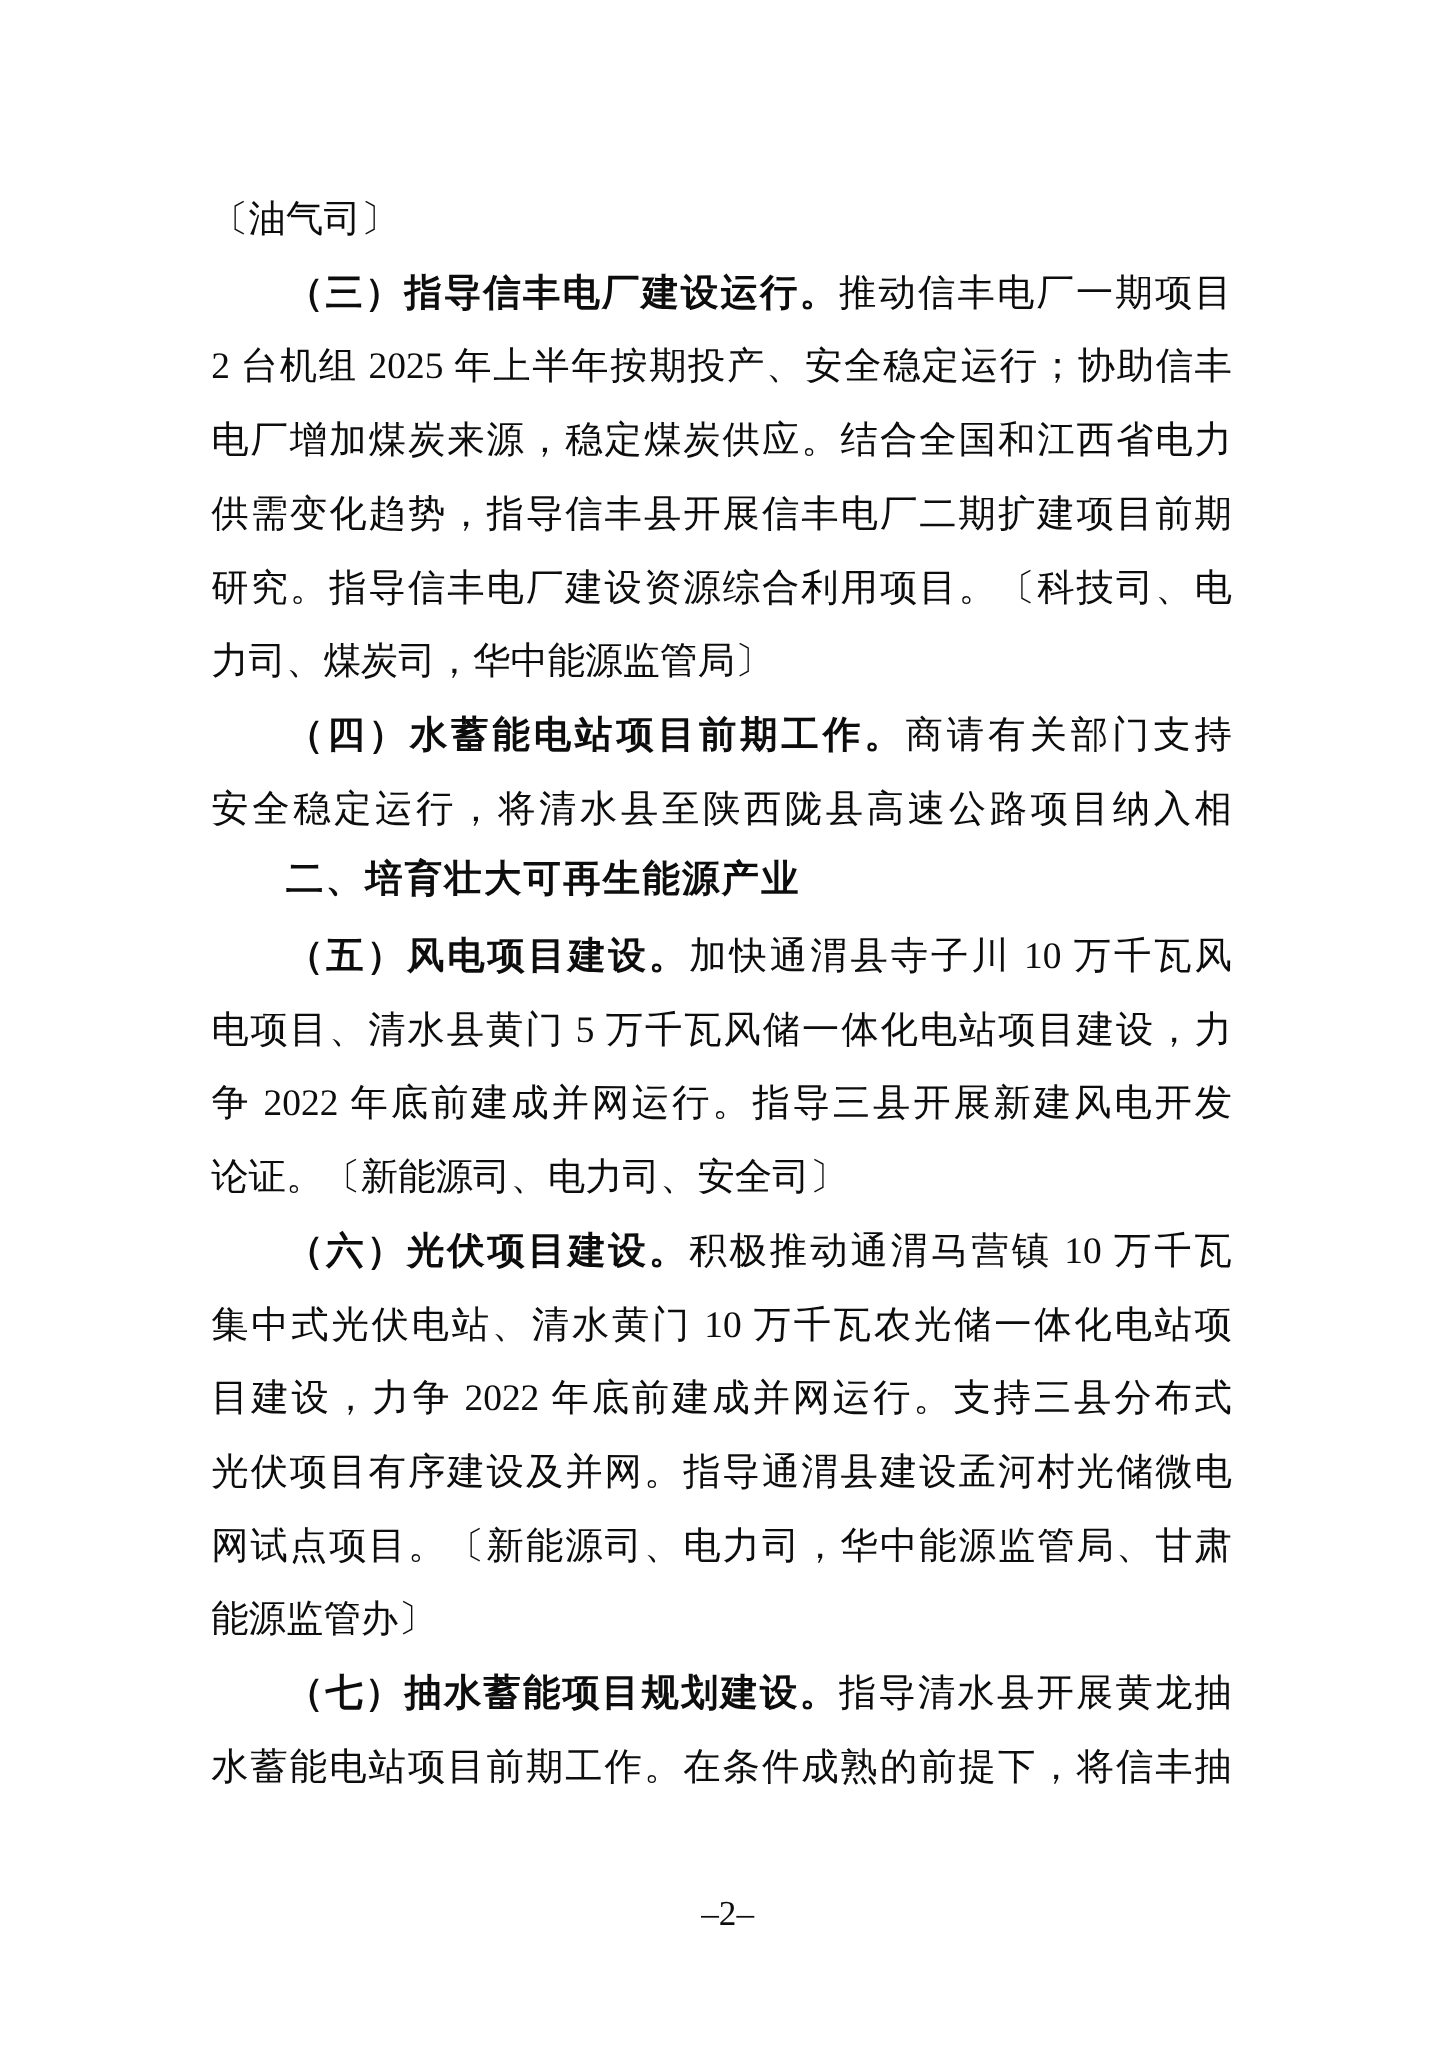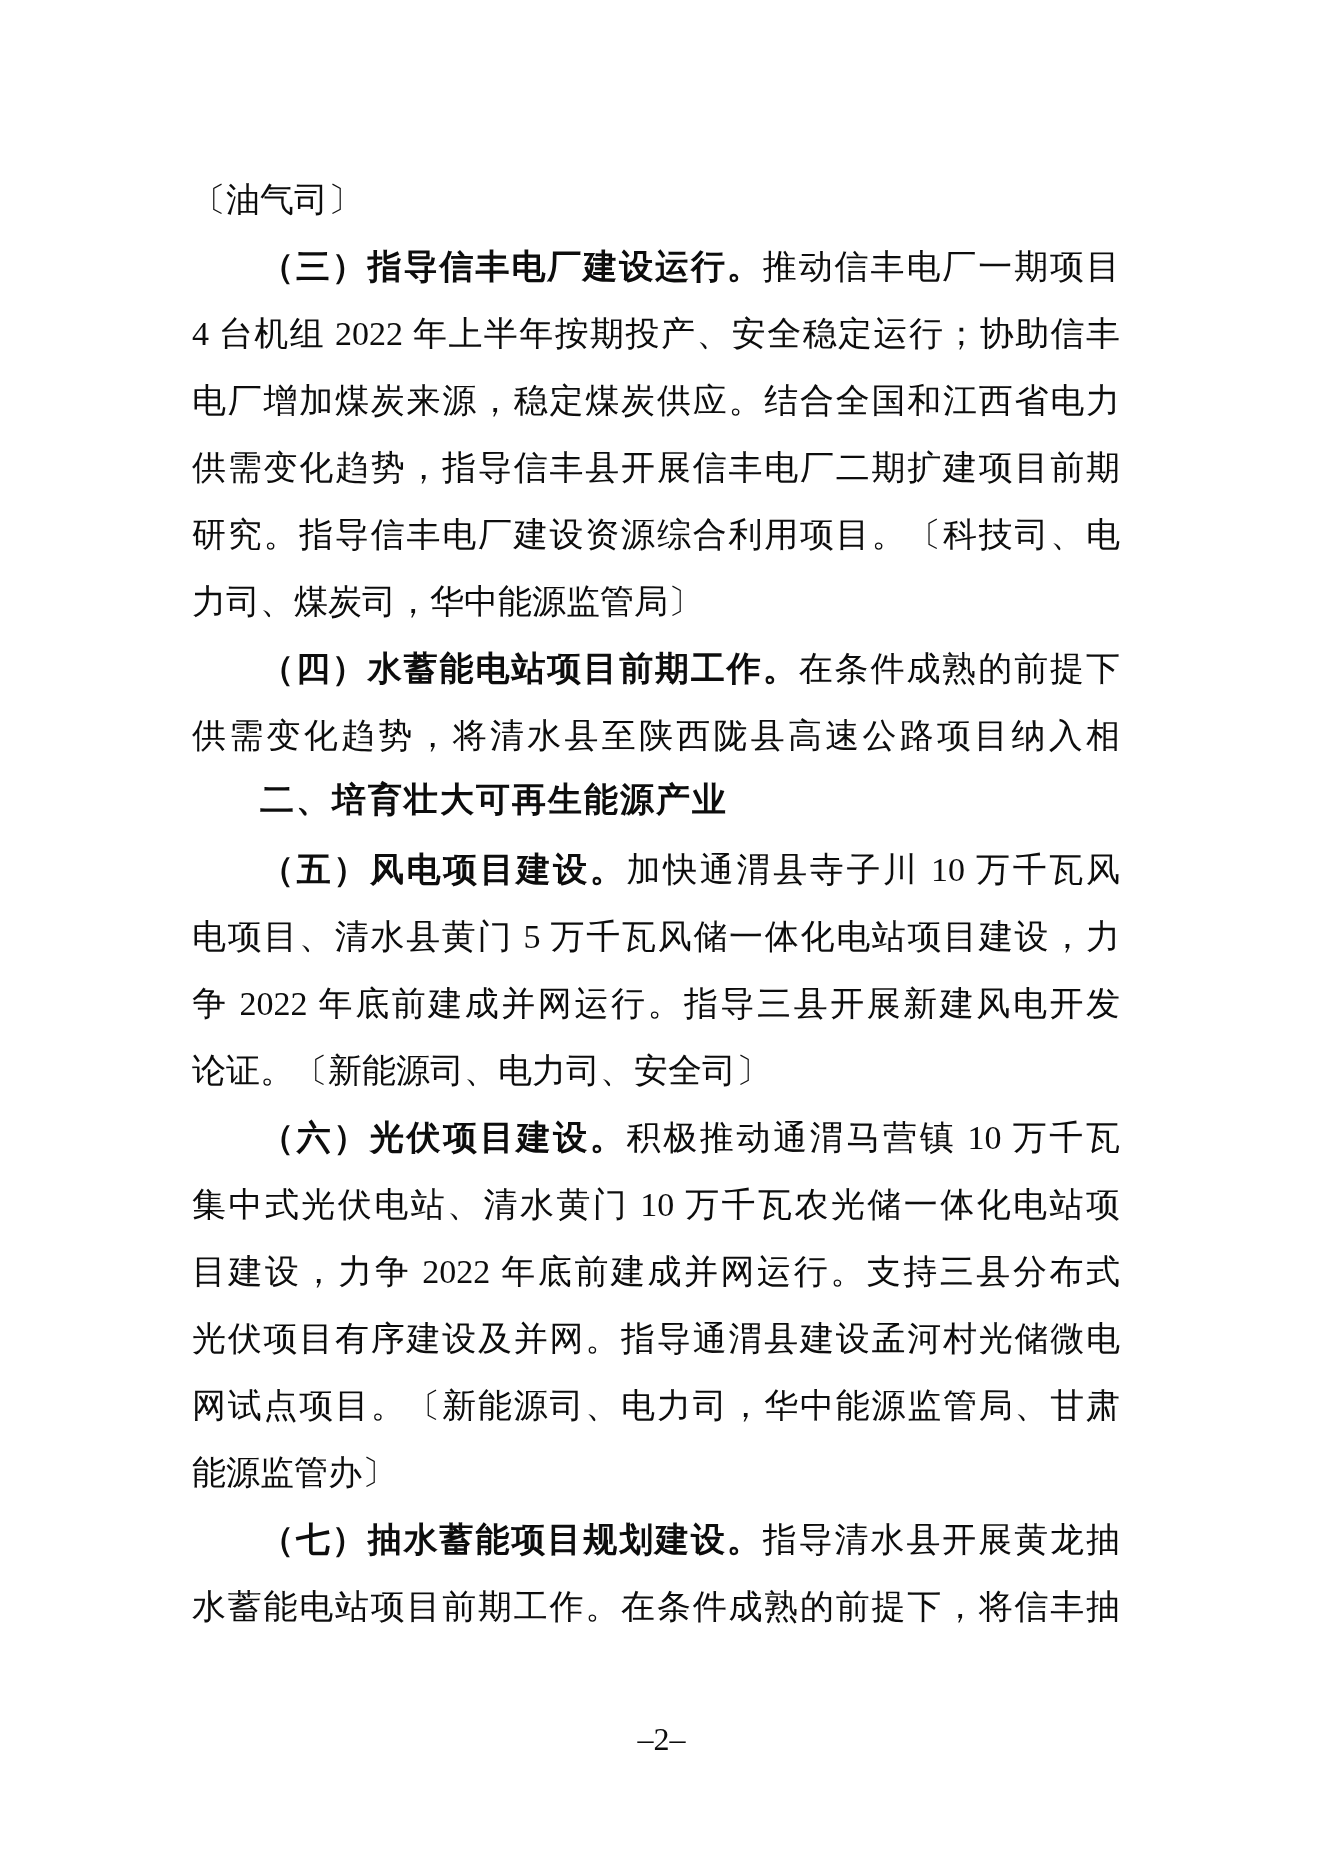--- a/index.html
+++ b/index.html
@@ -63,27 +63,27 @@
     color: #0d0d0d;
   }
 </style>
 </head>
 <body>
 
 <div class="page">
   <div class="doc-body" id="doc-body">
       <div class="line"><span>〔油气司〕</span></div>
       <div class="line justify indent-2"><span class="lead">（三）指导信丰电厂建设运行。</span><span>推动信丰电厂一期项目</span></div>
-      <div class="line justify"><span>4 台机组 2022 年上半年按期投产、安全稳定运行；协助信丰</span></div>
+      <div class="line justify"><span>2 台机组 2025 年上半年按期投产、安全稳定运行；协助信丰</span></div>
       <div class="line justify"><span>电厂增加煤炭来源，稳定煤炭供应。结合全国和江西省电力</span></div>
       <div class="line justify"><span>供需变化趋势，指导信丰县开展信丰电厂二期扩建项目前期</span></div>
       <div class="line justify"><span>研究。指导信丰电厂建设资源综合利用项目。〔科技司、电</span></div>
       <div class="line"><span>力司、煤炭司，华中能源监管局〕</span></div>
-      <div class="line justify indent-2"><span class="lead">（四）水蓄能电站项目前期工作。</span><span>在条件成熟的前提下</span></div>
-      <div class="line justify"><span>供需变化趋势，将清水县至陕西陇县高速公路项目纳入相</span></div>
+      <div class="line justify indent-2"><span class="lead">（四）水蓄能电站项目前期工作。</span><span>商请有关部门支持</span></div>
+      <div class="line justify"><span>安全稳定运行，将清水县至陕西陇县高速公路项目纳入相</span></div>
       <div class="line indent-2 heading"><span>二、培育壮大可再生能源产业</span></div>
       <div class="line justify indent-2"><span class="lead">（五）风电项目建设。</span><span>加快通渭县寺子川 10 万千瓦风</span></div>
       <div class="line justify"><span>电项目、清水县黄门 5 万千瓦风储一体化电站项目建设，力</span></div>
       <div class="line justify"><span>争 2022 年底前建成并网运行。指导三县开展新建风电开发</span></div>
       <div class="line"><span>论证。〔新能源司、电力司、安全司〕</span></div>
       <div class="line justify indent-2"><span class="lead">（六）光伏项目建设。</span><span>积极推动通渭马营镇 10 万千瓦</span></div>
       <div class="line justify"><span>集中式光伏电站、清水黄门 10 万千瓦农光储一体化电站项</span></div>
       <div class="line justify"><span>目建设，力争 2022 年底前建成并网运行。支持三县分布式</span></div>
       <div class="line justify"><span>光伏项目有序建设及并网。指导通渭县建设孟河村光储微电</span></div>
       <div class="line justify"><span>网试点项目。〔新能源司、电力司，华中能源监管局、甘肃</span></div>

